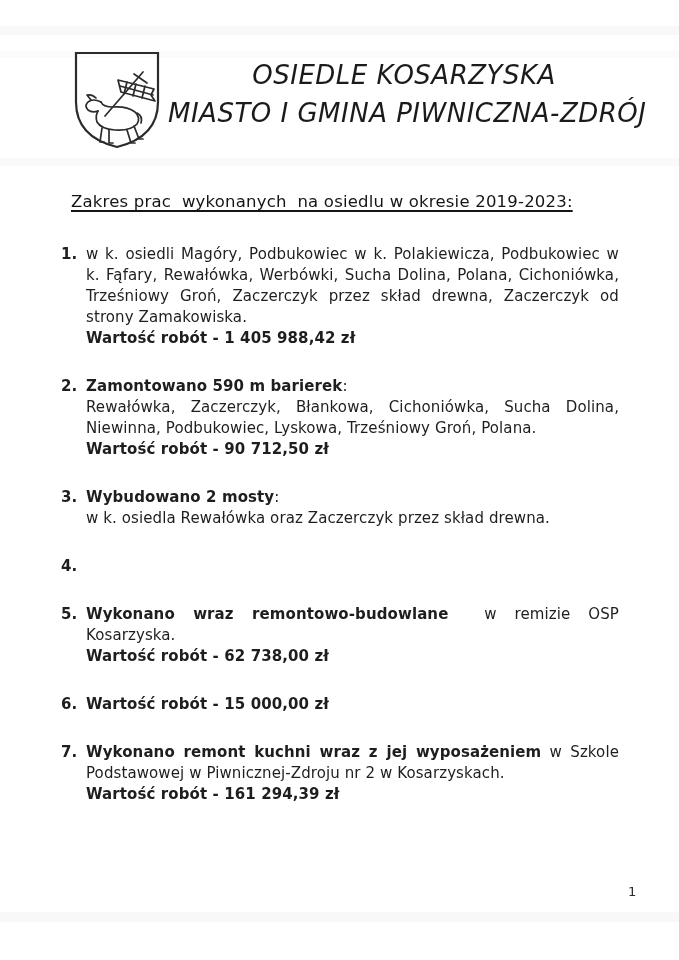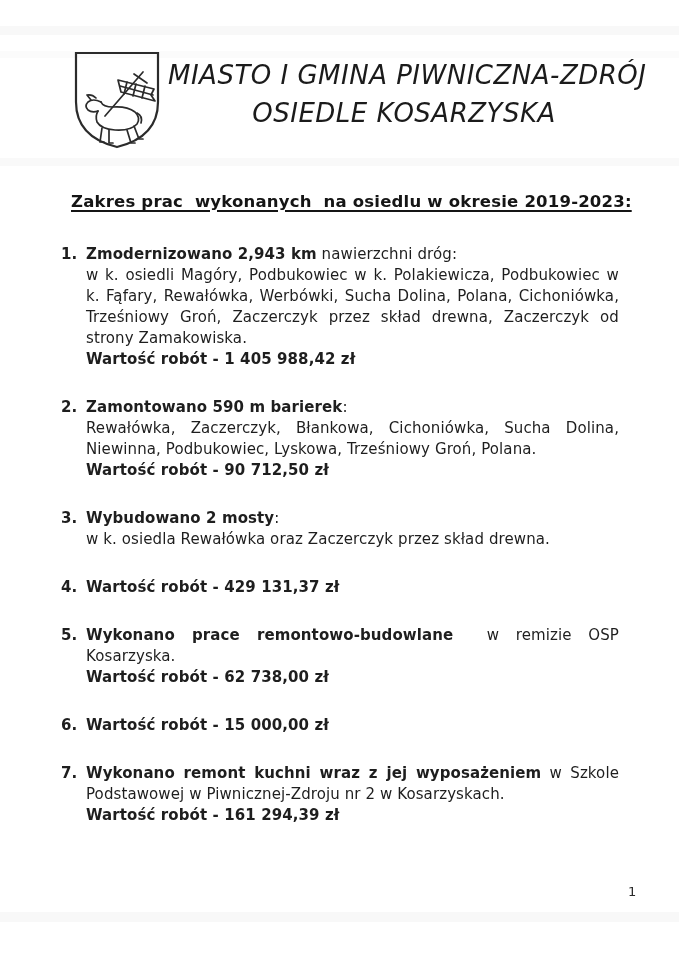--- a/index.html
+++ b/index.html
@@ -39,21 +39,21 @@
     line-height: 38px;
     color: #1b1b1b;
     letter-spacing: 0.5px;
     white-space: nowrap;
   }
   .section-heading {
     position: absolute;
     left: 71px;
     top: 192px;
     font-size: 16.5px;
-    font-weight: bold;
+    font-weight: normal;
     letter-spacing: 0.2px;
     text-decoration: underline;
     text-underline-offset: 3px;
     text-decoration-thickness: 2px;
     white-space: pre-wrap;
     color: #151515;
   }
   .work-list {
     position: absolute;
     left: 61px;
@@ -108,32 +108,31 @@
         <path d="M31,78 L29,92 L33,92"></path>
         <path d="M38,80 L38,93 L42,93"></path>
         <path d="M56,80 L60,93 L64,93"></path>
         <path d="M63,76 L68,89 L72,89"></path>
         <path d="M66,63 Q72,66 70,73"></path>
       </g>
     </svg>
   </div>
 
   <div class="title-block">
+    <div>OSIEDLE KOSARZYSKA</div>
     <div>MIASTO I GMINA PIWNICZNA-ZDRÓJ</div>
-    <div>OSIEDLE KOSARZYSKA</div>
   </div>
 
   <div class="section-heading">Zakres prac  wykonanych  na osiedlu w okresie 2019-2023:</div>
 
   <div class="work-list">
 
     <div class="work-item">
       <span class="item-number">1.</span>
       <div class="item-content">
-        <p><b class="item-title-bold">Zmodernizowano 2,943 km</b><span class="item-title-rest"> nawierzchni dróg:</span></p>
         <p>w k. osiedli Magóry, Podbukowiec w k. Polakiewicza,  Podbukowiec w k. Fąfary, Rewałówka, Werbówki, Sucha Dolina, Polana, Cichoniówka, Trześniowy Groń, Zaczerczyk przez skład drewna, Zaczerczyk od strony Zamakowiska.</p>
         <p class="item-value">Wartość robót - 1 405 988,42 zł</p>
       </div>
     </div>
 
     <div class="work-item">
       <span class="item-number">2.</span>
       <div class="item-content">
         <p><b class="item-title-bold">Zamontowano 590 m barierek</b><span class="item-title-rest">:</span></p>
         <p>Rewałówka, Zaczerczyk, Błankowa, Cichoniówka, Sucha Dolina, Niewinna, Podbukowiec, Lyskowa, Trześniowy Groń, Polana.</p>
@@ -145,28 +144,27 @@
       <span class="item-number">3.</span>
       <div class="item-content">
         <p><b class="item-title-bold">Wybudowano 2 mosty</b><span class="item-title-rest">:</span></p>
         <p>w k. osiedla Rewałówka oraz Zaczerczyk przez skład drewna.</p>
       </div>
     </div>
 
     <div class="work-item">
       <span class="item-number">4.</span>
       <div class="item-content">
-        <p class="item-value">Wartość robót - 429 131,37 zł</p>
       </div>
     </div>
 
     <div class="work-item">
       <span class="item-number">5.</span>
       <div class="item-content">
-        <p><b class="item-title-bold">Wykonano prace remontowo-budowlane</b><span class="item-title-rest">  w remizie OSP Kosarzyska.</span></p>
+        <p><b class="item-title-bold">Wykonano wraz remontowo-budowlane</b><span class="item-title-rest">  w remizie OSP Kosarzyska.</span></p>
         <p class="item-value">Wartość robót - 62 738,00 zł</p>
       </div>
     </div>
 
     <div class="work-item">
       <span class="item-number">6.</span>
       <div class="item-content">
         <p class="item-value">Wartość robót - 15 000,00 zł</p>
       </div>
     </div>

